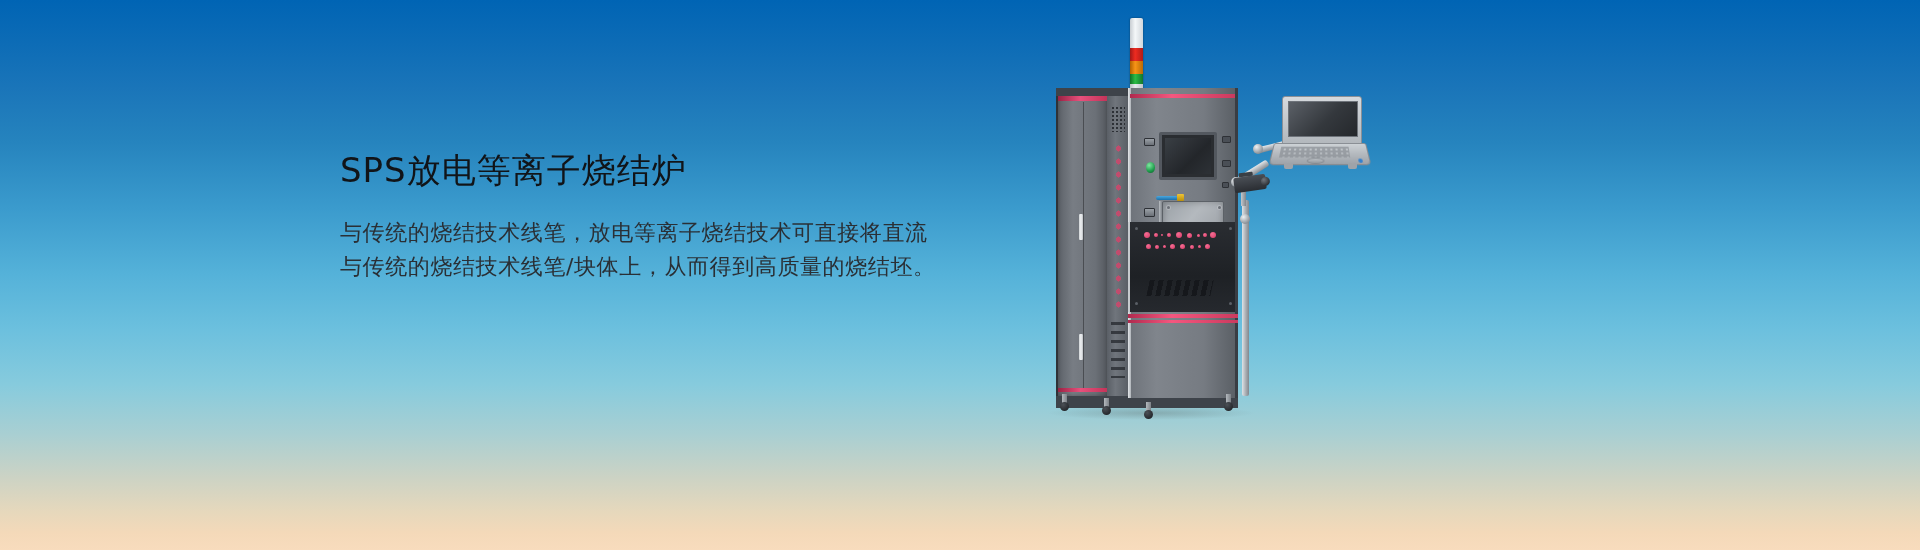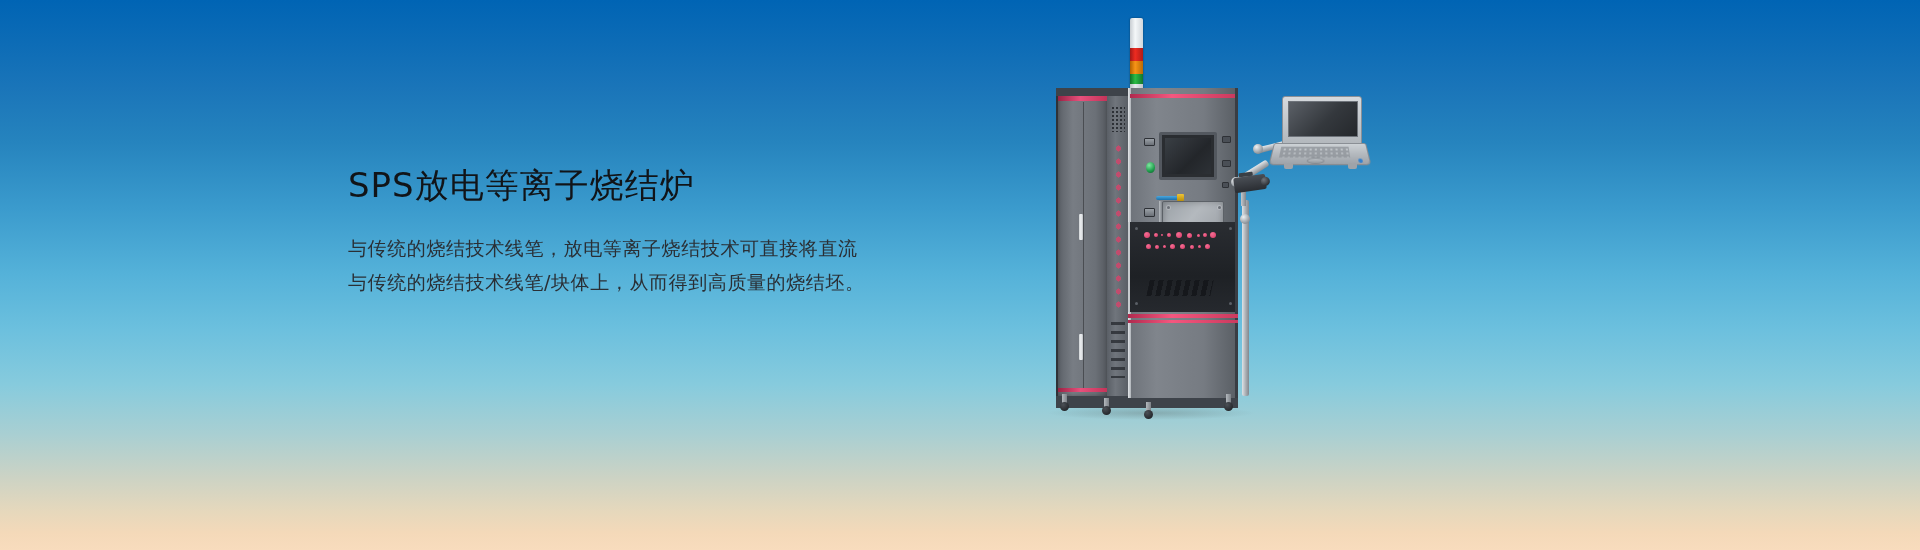--- a/index.html
+++ b/index.html
@@ -27,36 +27,35 @@
       #a9cfd2 79%,
       #cdd3c4 87%,
       #e6d8bc 93%,
       #f4d9b9 97%,
       #f8dcbd 100%);
   }
 
   
   #text-block {
     position:absolute;
-    left:348px;
+    left:340px;
     top:148px;
     width:560px;
-    margin-top:15px;
   }
   #headline {
     font-size:34px;
     font-weight:400;
     color:#111418;
     letter-spacing:1px;
     line-height:44px;
     white-space:nowrap;
   }
   #subcopy {
     margin-top:24px;
-    font-size:19px;
+    font-size:22px;
     color:#2a2f35;
     line-height:34px;
     letter-spacing:.6px;
   }
   #subcopy .line { display:block; white-space:nowrap; }
 
   
   #machine {
     position:absolute;
     left:1028px;

